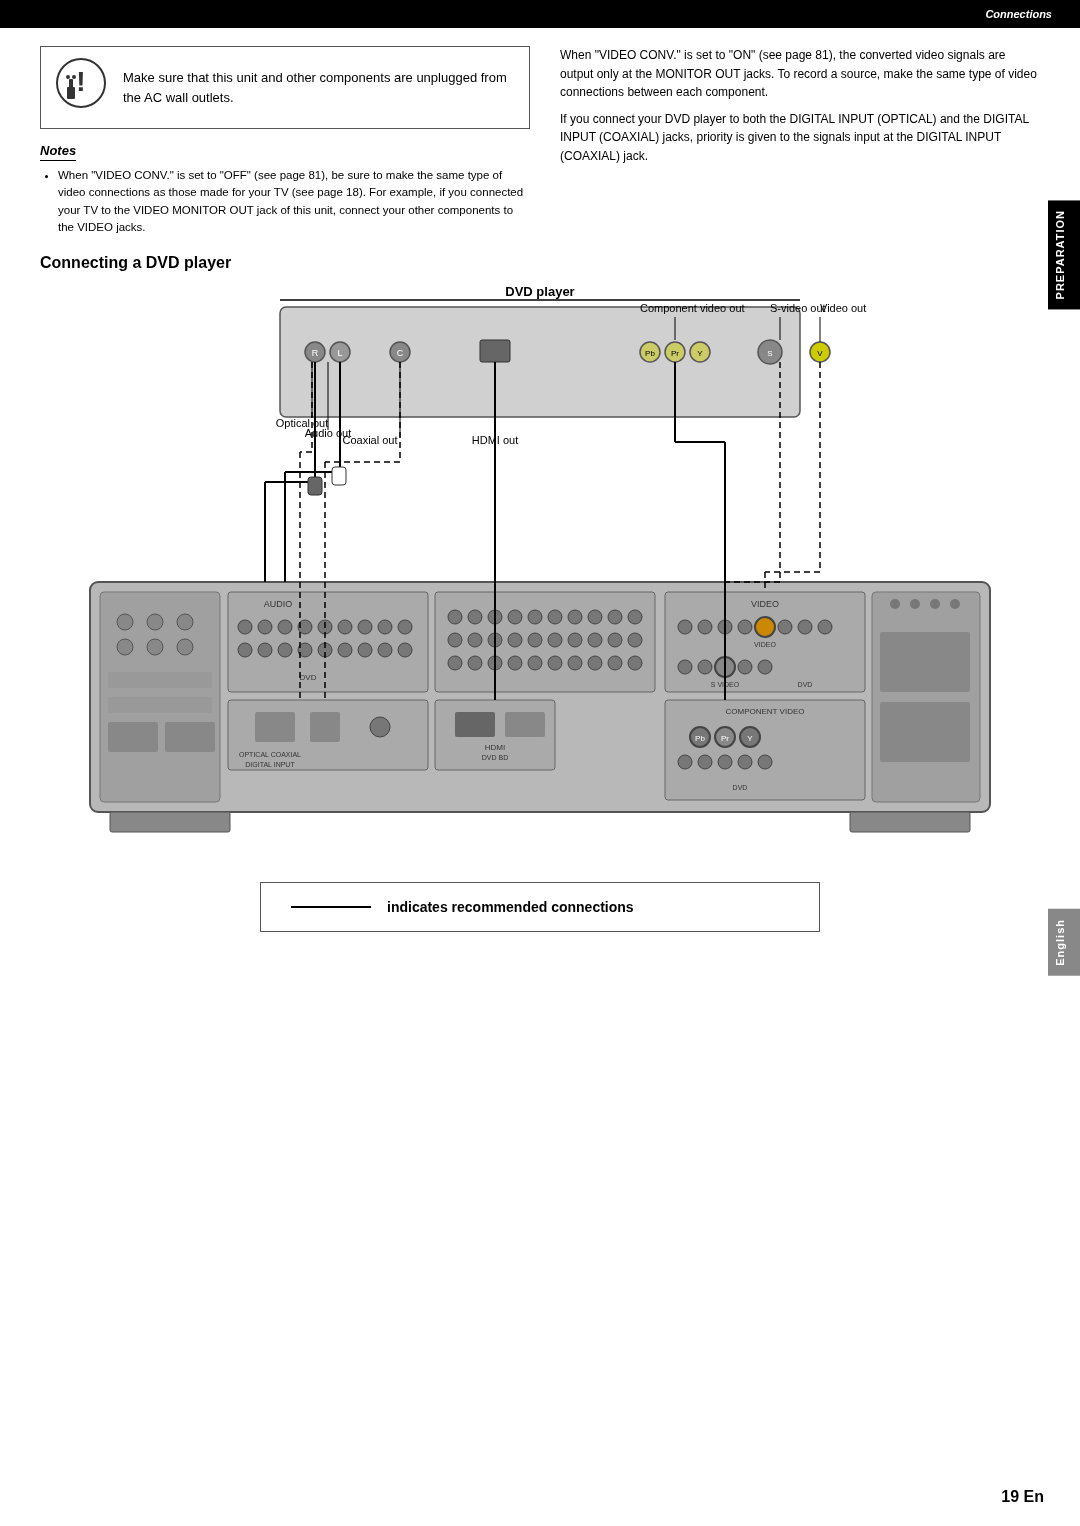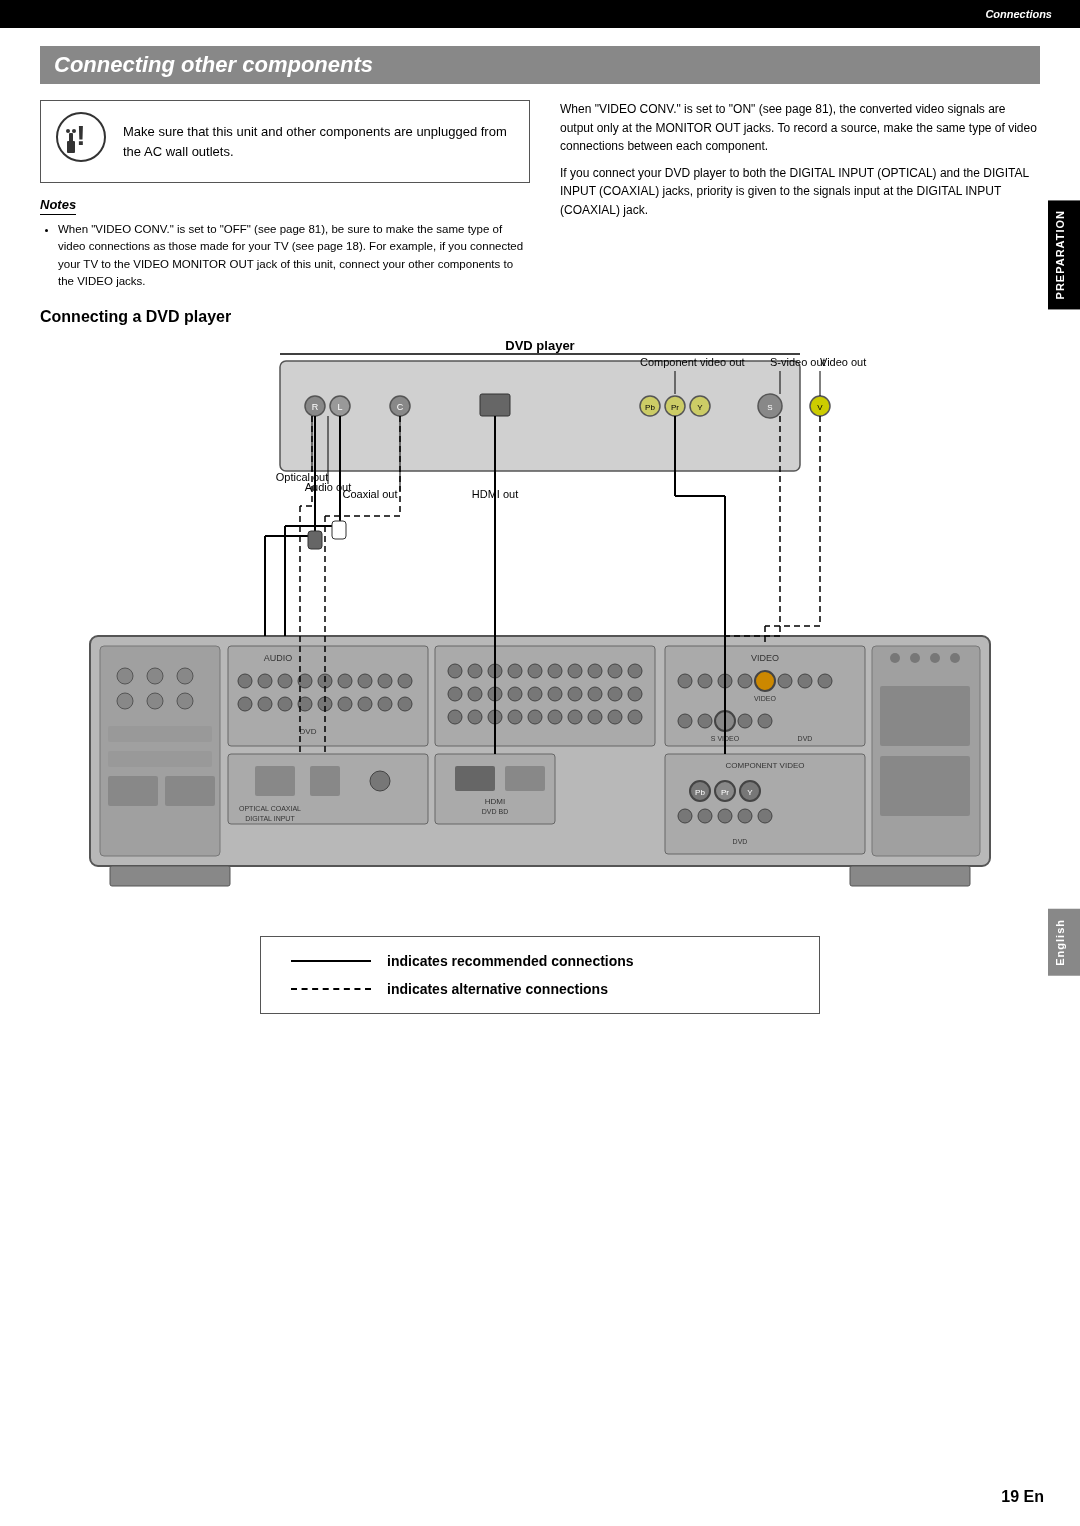--- a/index.html
+++ b/index.html
@@ -209,23 +209,20 @@
   </style>
 </head>
 <body>
 
 <div class="top-bar">
   <span class="top-bar-label">Connections</span>
 </div>
 
 <div class="main-content">
 
-  <div class="page-title-bar">
-    <span class="page-title">Connecting other components</span>
-  </div>
 
   <div class="two-col">
 
     <div class="col-left">
 
       <div class="warning-box">
         <div class="warning-icon">
           <svg width="52" height="52" viewBox="0 0 52 52">
             <circle cx="26" cy="26" r="24" fill="none" stroke="#333" stroke-width="2"></circle>
             <text x="26" y="34" text-anchor="middle" font-size="28" font-weight="bold" fill="#333">!</text>
@@ -471,24 +468,20 @@
       <rect x="272" y="185" width="14" height="18" rx="3" fill="#fff" stroke="#333"></rect>
 
     </svg>
   </div>
 
   <div class="legend-box">
     <div class="legend-item">
       <div class="legend-line-solid"></div>
       <span class="legend-text">indicates recommended connections</span>
     </div>
-    <div class="legend-item">
-      <div class="legend-line-dashed"></div>
-      <span class="legend-text">indicates alternative connections</span>
-    </div>
   </div>
 
 </div>
 
 <div class="right-sidebar">
   <div class="sidebar-tab">PREPARATION</div>
   <div class="sidebar-tab-bottom">English</div>
 </div>
 
 <div style="position: absolute; bottom: 20px; right: 36px;">

